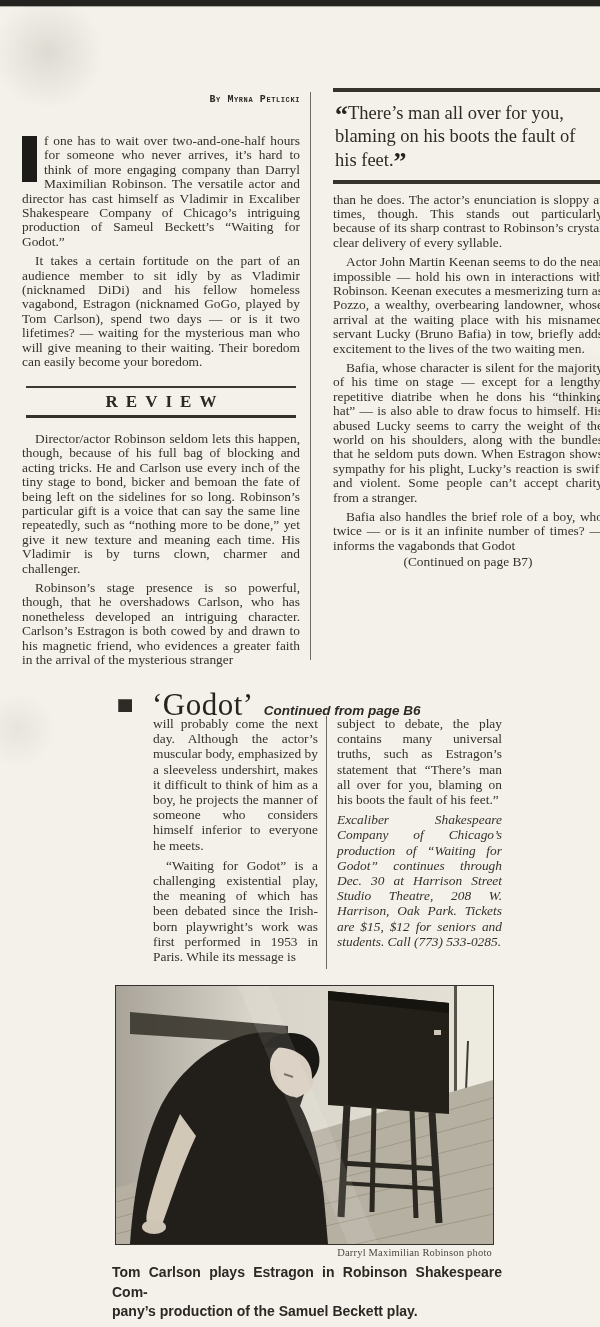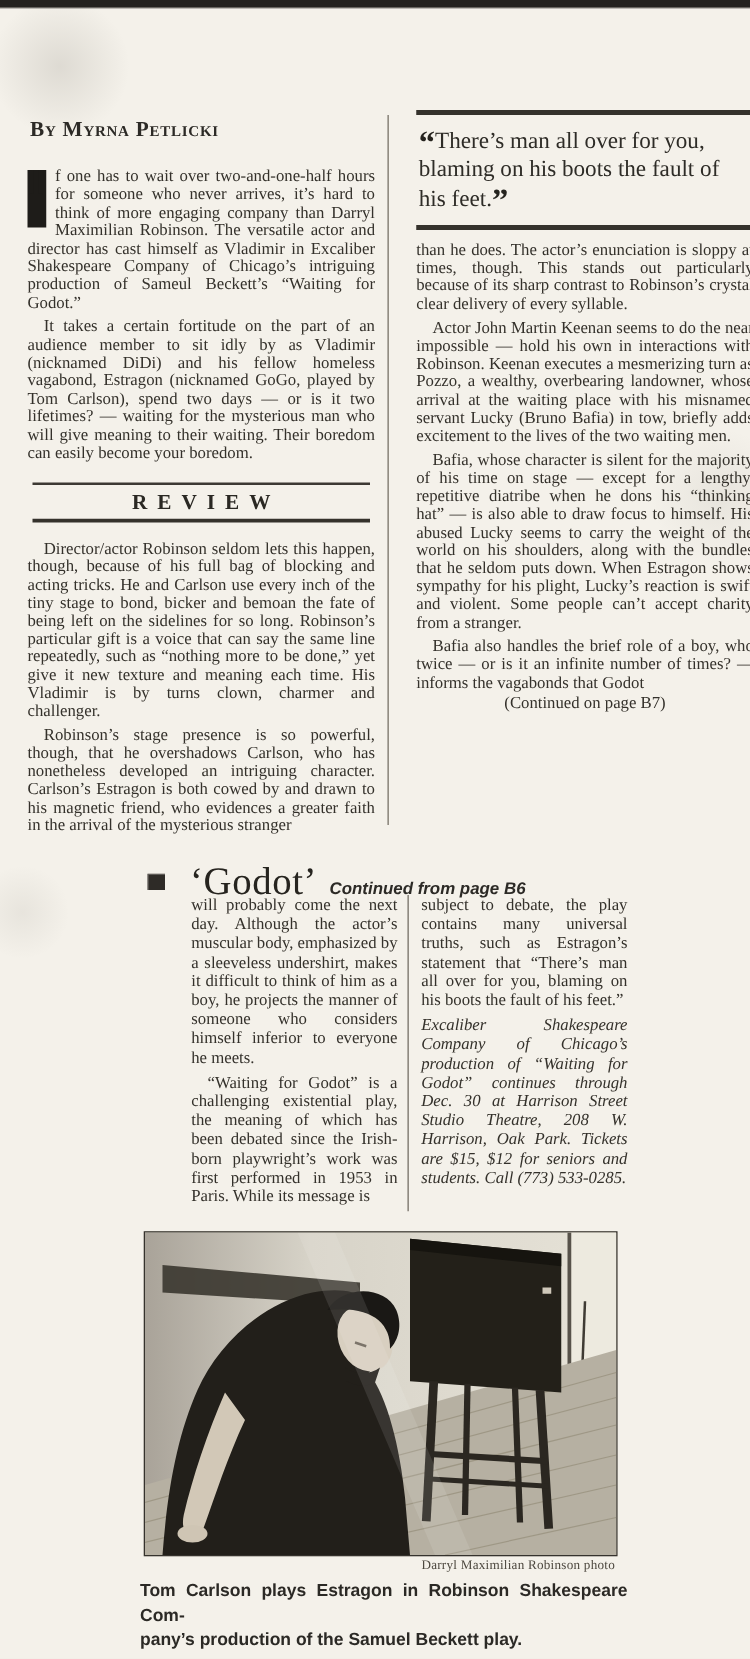--- a/index.html
+++ b/index.html
@@ -10,22 +10,22 @@
         background:
           radial-gradient(circle at 8% 4%, rgba(120,115,105,.18), transparent 4%),
           radial-gradient(circle at 96% 30%, rgba(120,115,105,.10), transparent 5%),
           radial-gradient(circle at 3% 55%, rgba(120,115,105,.10), transparent 4%),
           #f4f1ea;}
   .scan-strip{position:absolute;top:0;left:0;width:600px;height:6px;background:#24221f;
         box-shadow:0 1px 0 rgba(36,34,31,.35);}
   .headline{position:absolute;top:26px;left:12px;width:578px;text-align:center;
         font-size:52px;font-weight:700;letter-spacing:-1px;color:#26241f;
         text-shadow:.6px 0 0 currentColor;white-space:nowrap;}
-  .byline{position:absolute;top:94px;left:24px;width:276px;text-align:left;
-        font-family:Liberation Serif, serif;font-weight:700;font-size:17px;
+  .byline{position:absolute;top:94px;left:24px;width:276px;text-align:right;
+        font-family:Liberation Mono, monospace;font-weight:700;font-size:10px;
         font-variant:small-caps;letter-spacing:.6px;color:#2c2a26;}
 
   
   .col-left{position:absolute;top:134px;left:22px;width:278px;}
   .col-right{position:absolute;top:88px;left:333px;width:270px;}
   .v-divider-top{position:absolute;top:92px;left:310px;width:1px;height:568px;background:#716c62;}
 
   p.body{margin:0 0 5px 0;font-size:13.4px;line-height:14.4px;text-align:justify;
         color:#34312b;}
   p.body.indent{text-indent:13px;}

